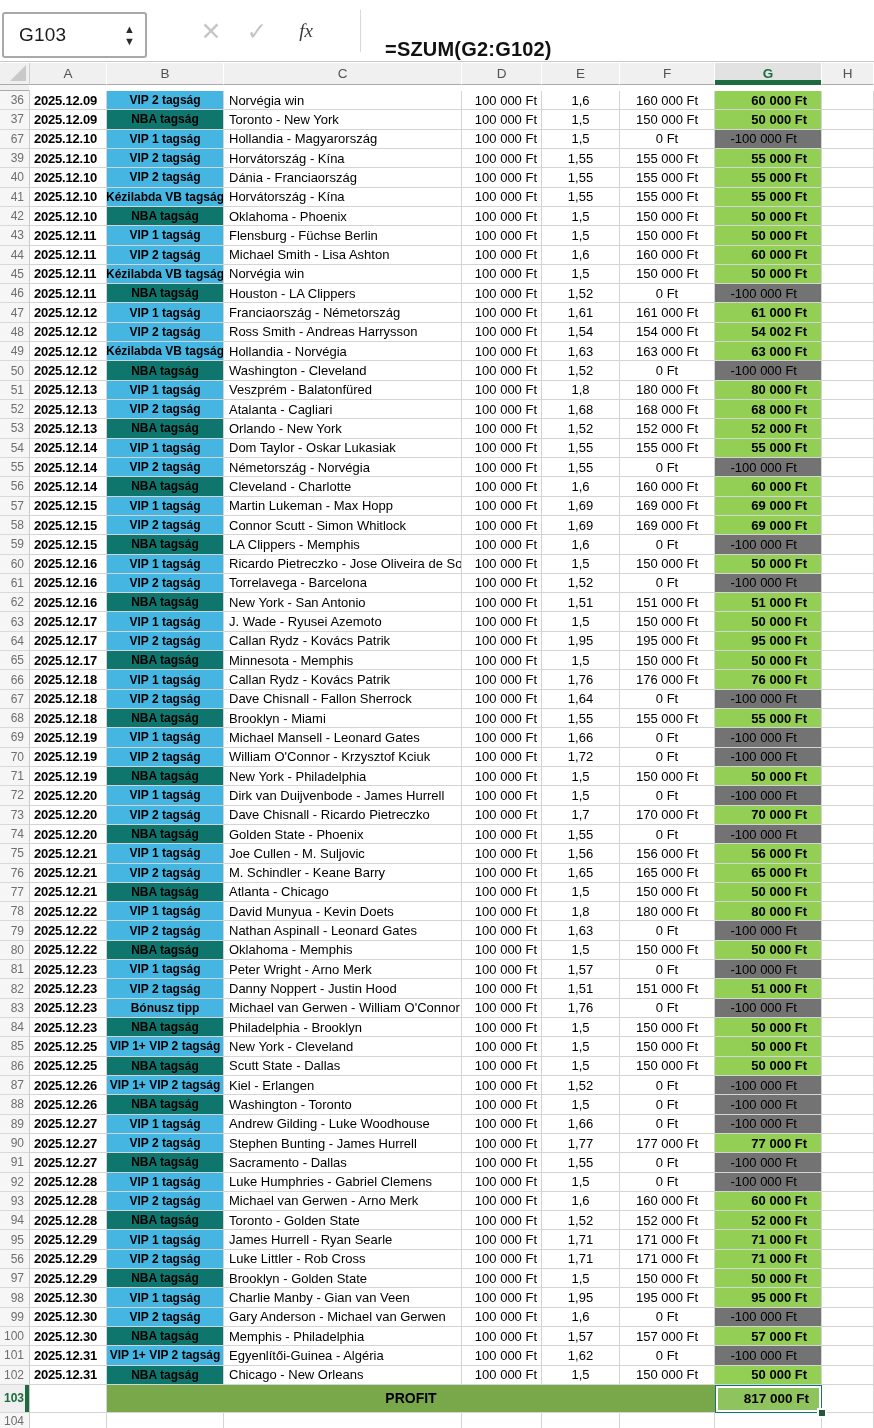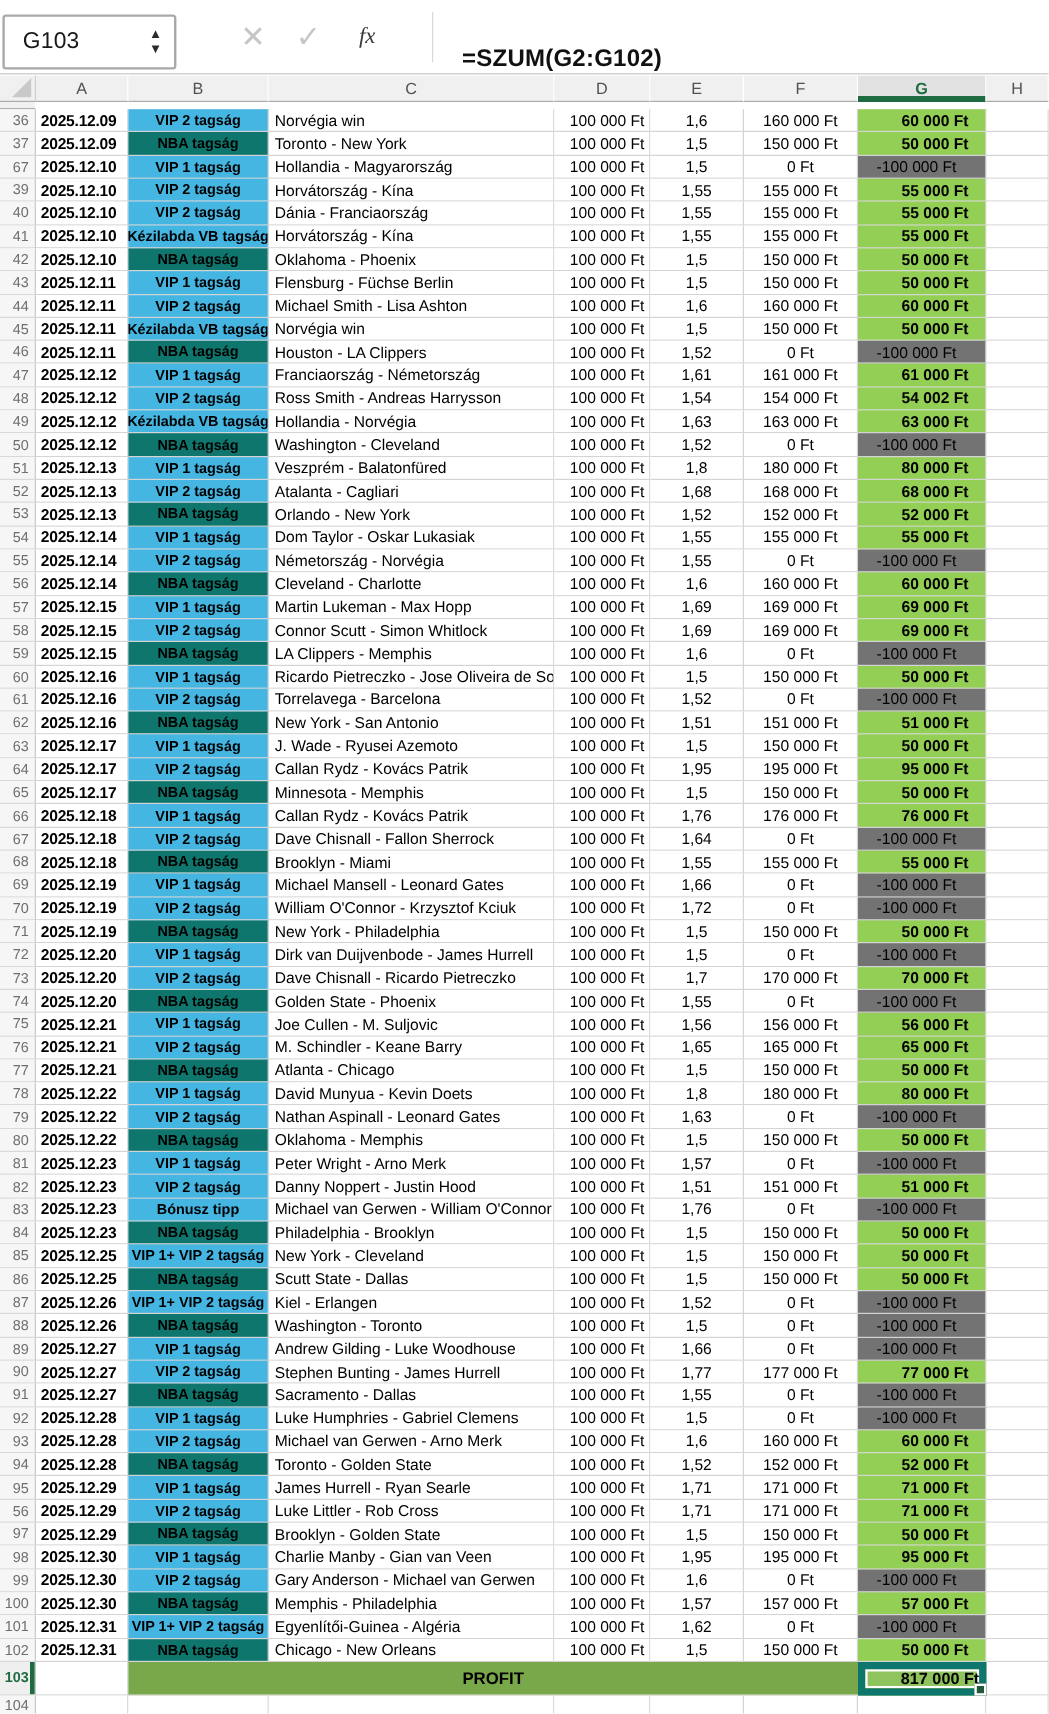--- a/index.html
+++ b/index.html
@@ -58,23 +58,23 @@
   .c-profit.win { background:#93cf54; font-weight:bold; padding-right:14px; }
   .c-profit.loss { background:#737373; font-weight:400; padding-right:24px; }
 
   
   .sum-row { height:28px; }
   .sum-rowhdr { font-weight:bold; color:#1e6b3f; background:#efefef; }
   .sum-rowhdr::after { content:""; position:absolute; right:0; top:0; bottom:0; width:4px; background:#1e6b3f; }
   .profit-band { grid-column:3 / span 5; background:#79a84b; border-bottom:1px solid #d4d4d4;
     display:flex; align-items:center; justify-content:center;
     font-weight:bold; font-size:14px; color:#000; }
-  .sel-cell { position:relative; background:#8fc35e; border:6px solid #0f766e;
+  .sel-cell { position:relative; background:#8fc35e; border:1px solid #0f766e;
     box-shadow:inset 0 0 0 2px #fff; display:flex; align-items:center; justify-content:flex-end;
-    font-weight:bold; font-size:13.5px; z-index:3; }
+    padding-right:12px; font-weight:bold; font-size:13.5px; z-index:3; }
   .fill-handle { position:absolute; right:-6px; bottom:-6px; width:10px; height:10px;
     background:#21593a; border:2px solid #fff; z-index:4; }
 
   .tail-row { height:17px; }
 </style>
 </head>
 <body>
 
 <div class="app">
 

